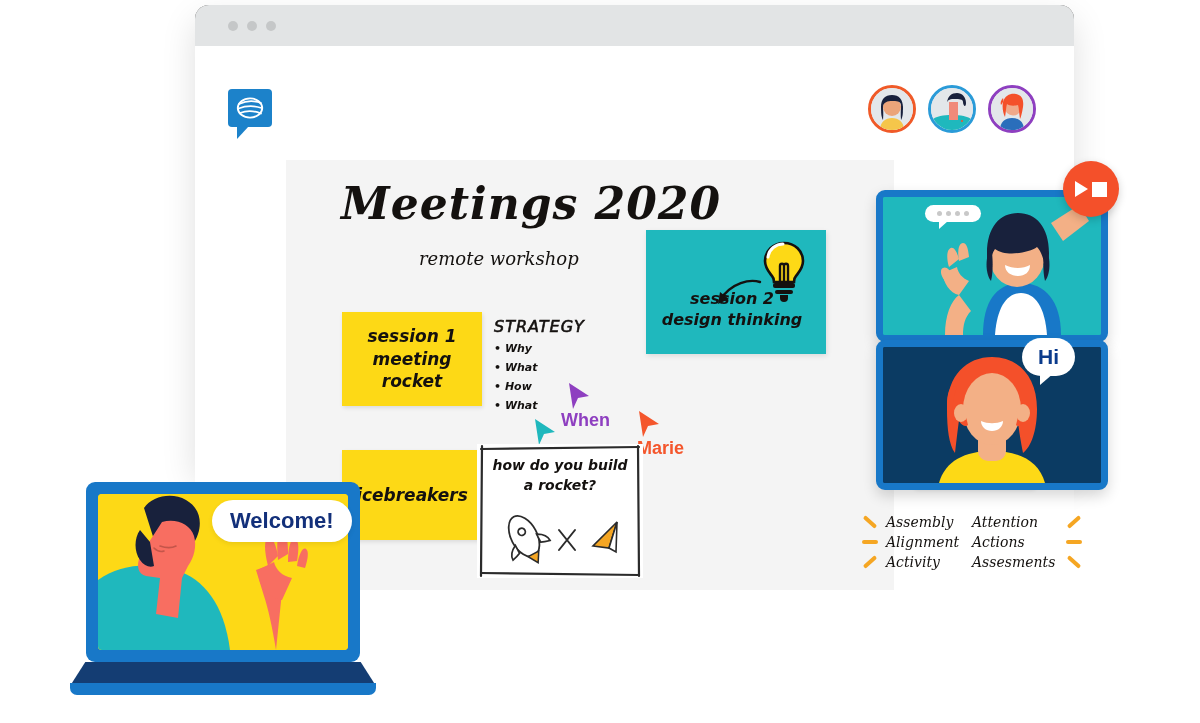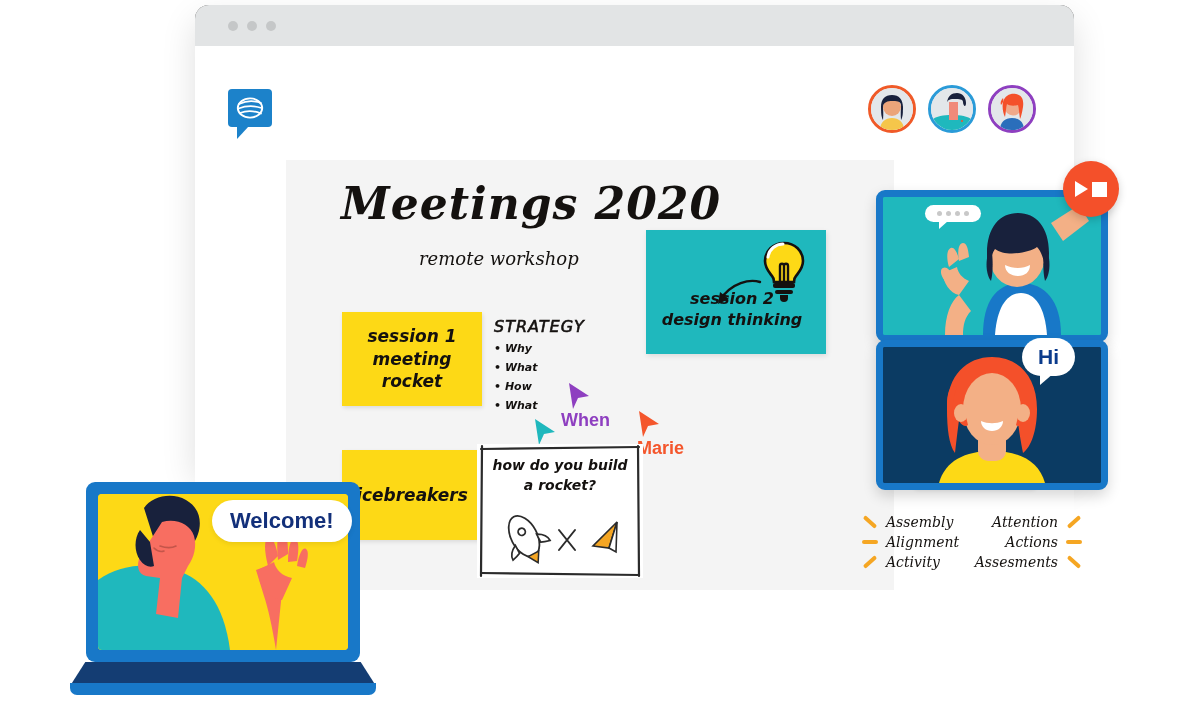--- a/index.html
+++ b/index.html
@@ -141,21 +141,21 @@
   .rules-arrow { position: absolute; left: 622px; top: 308px; }
 
   
   .asixlist { position: absolute; left: 576px; top: 354px; width: 220px; }
   .asix-row { display: flex; align-items: center; justify-content: space-between; margin-bottom: 4px; }
   .asix-word {
     font-size: 14px; font-style: italic; color: #14110f;
     font-family: "DejaVu Serif", serif; white-space: nowrap;
   }
   .asix-col { width: 78px; }
-  .asix-col.right { width: 86px; text-align: right; }
+  .asix-col.right { width: 86px; text-align: left; }
   .dash { width: 16px; height: 4px; background: #f5a623; border-radius: 2px; }
   .dash.d1 { transform: rotate(42deg); }
   .dash.d2 { transform: rotate(0deg); }
   .dash.d3 { transform: rotate(-42deg); }
   .dash.r1 { transform: rotate(-42deg); }
   .dash.r2 { transform: rotate(0deg); }
   .dash.r3 { transform: rotate(42deg); }
 
   
   .vtile { position: absolute; border: 7px solid #1878c8; border-radius: 9px; overflow: hidden;

